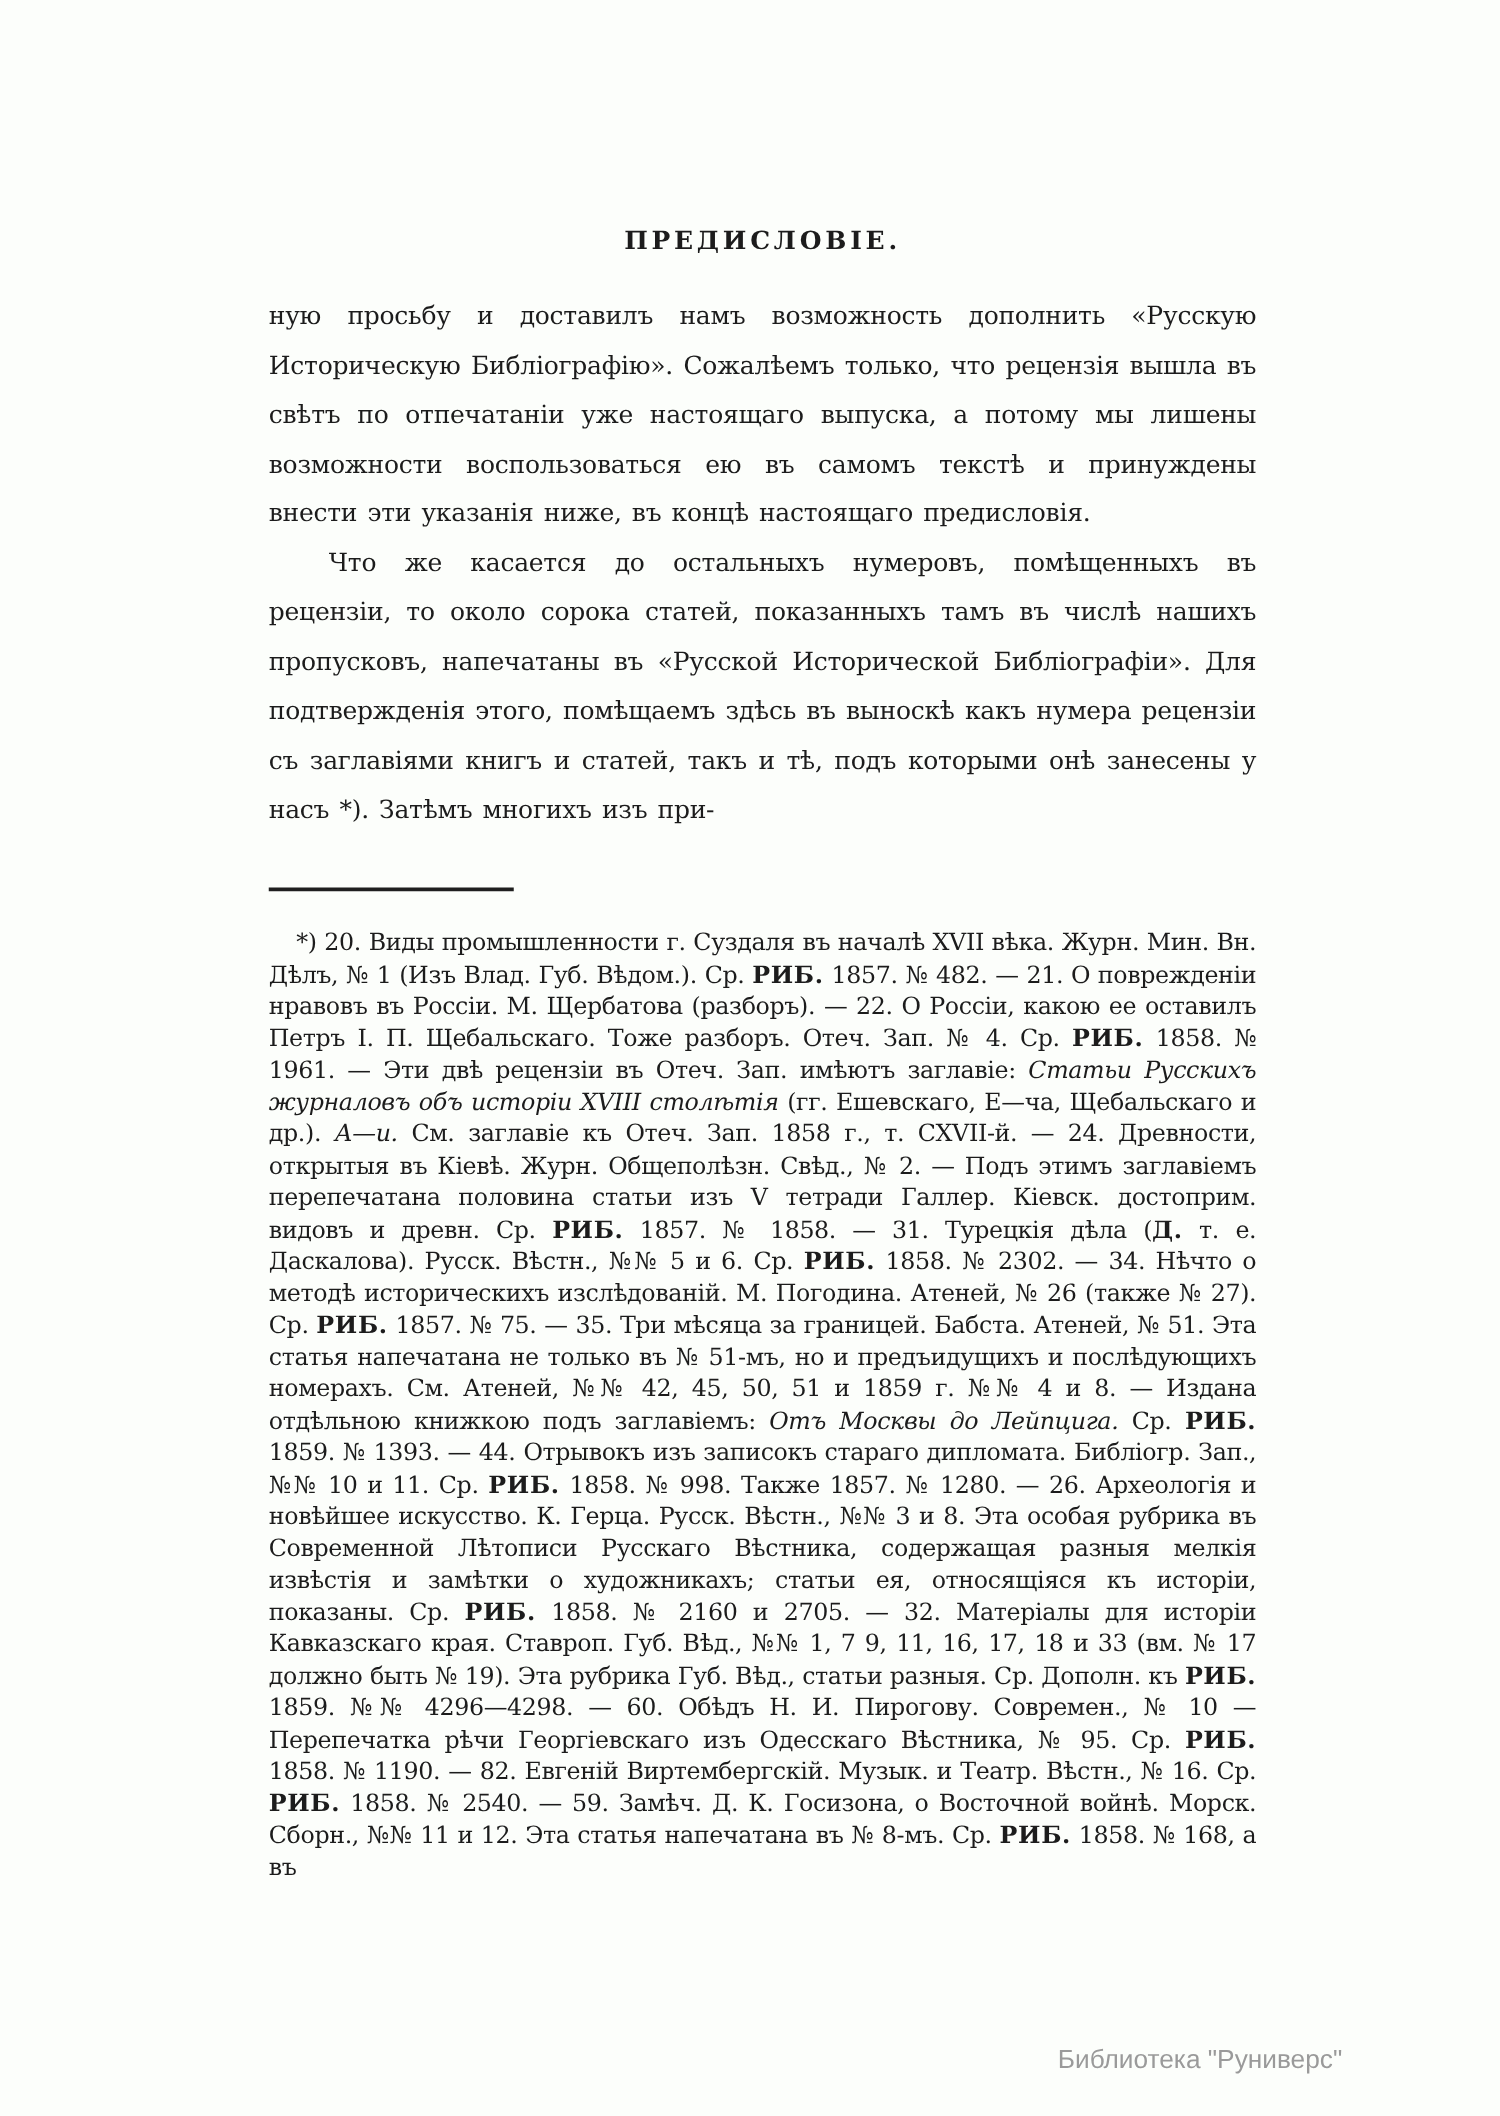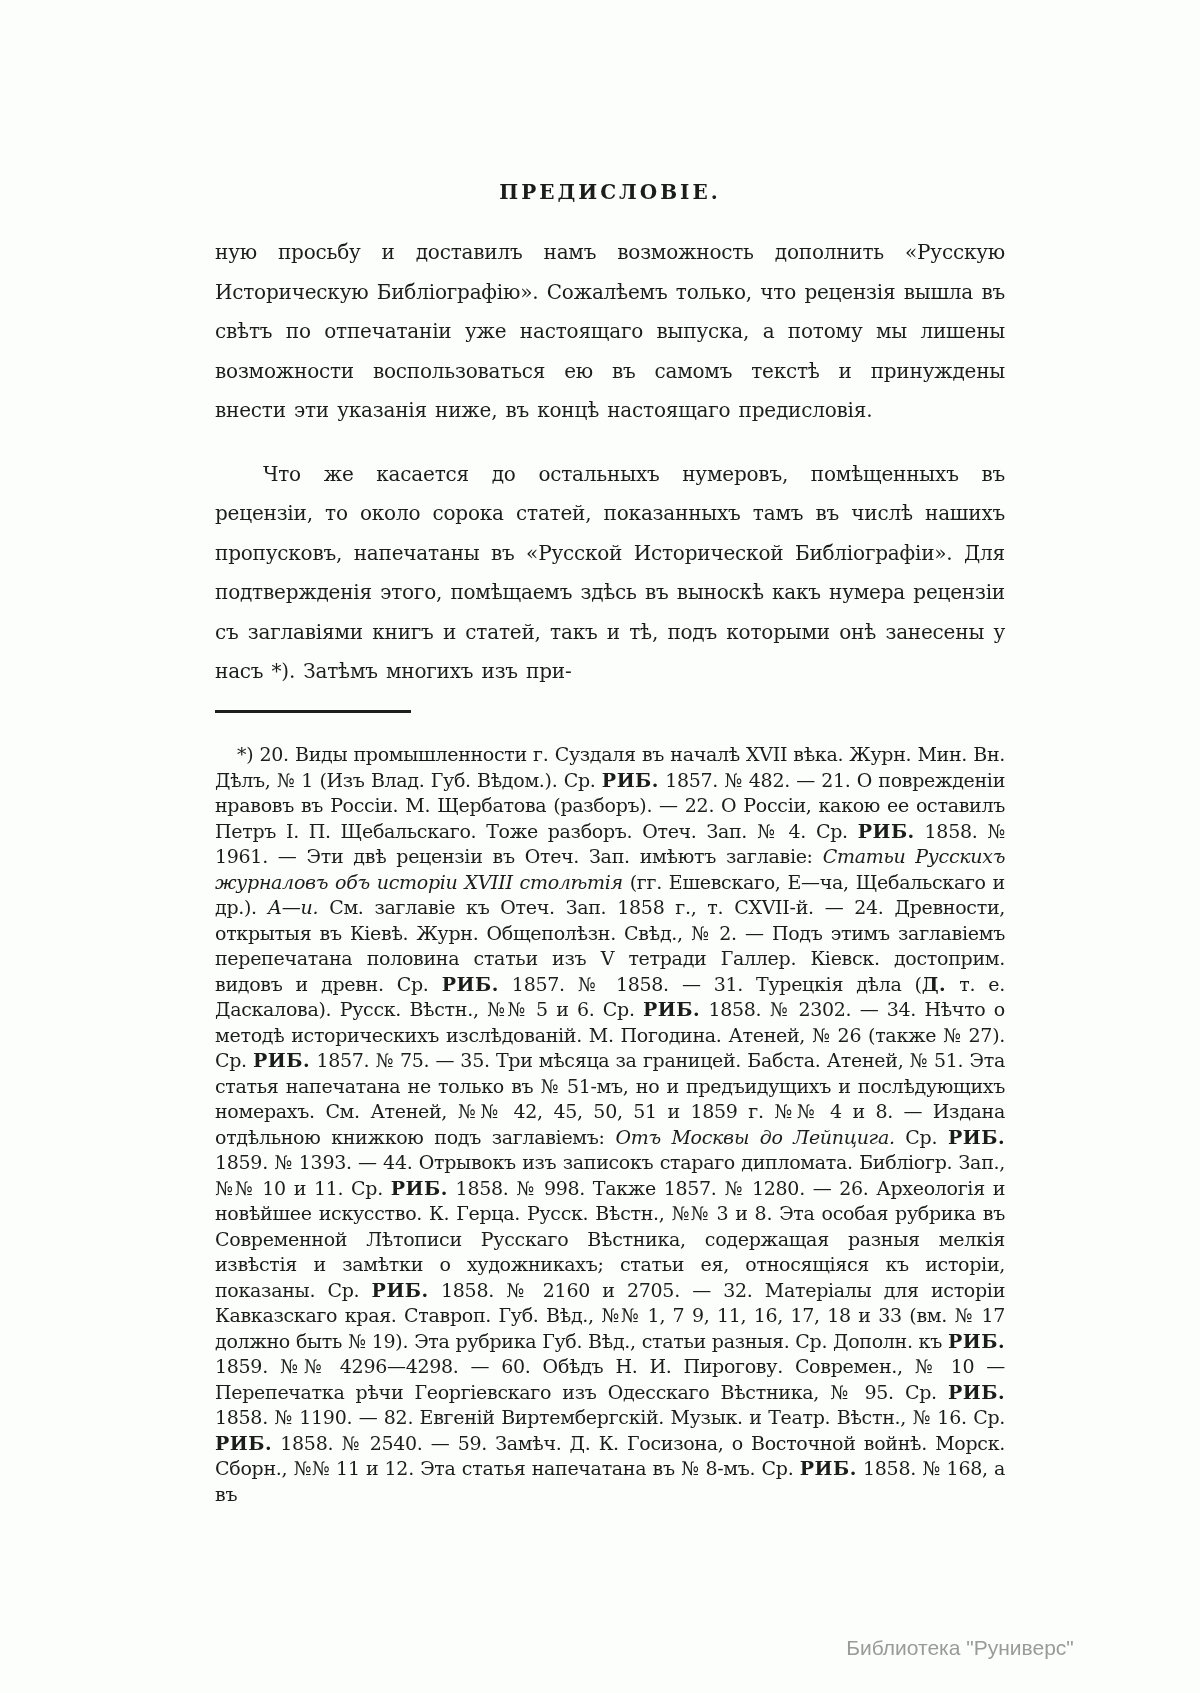--- a/index.html
+++ b/index.html
@@ -26,21 +26,21 @@
   .main-text {
     position: absolute;
     top: 233px; left: 215px; width: 790px;
     font-size: 20px;
     line-height: 39.5px;
     text-align: justify;
     letter-spacing: -0.2px;
     word-spacing: 2px;
   }
   .main-text p { margin: 0; }
-  .main-text p.indented { text-indent: 48px; margin-top: 24px; }
+  .main-text p.indented { text-indent: 48px; }
 
   .footnote-separator {
     position: absolute;
     top: 710px; left: 215px; width: 196px;
     border: none;
     border-top: 3px solid #1f1f1f;
     margin: 0;
   }
 
   .footnote {

